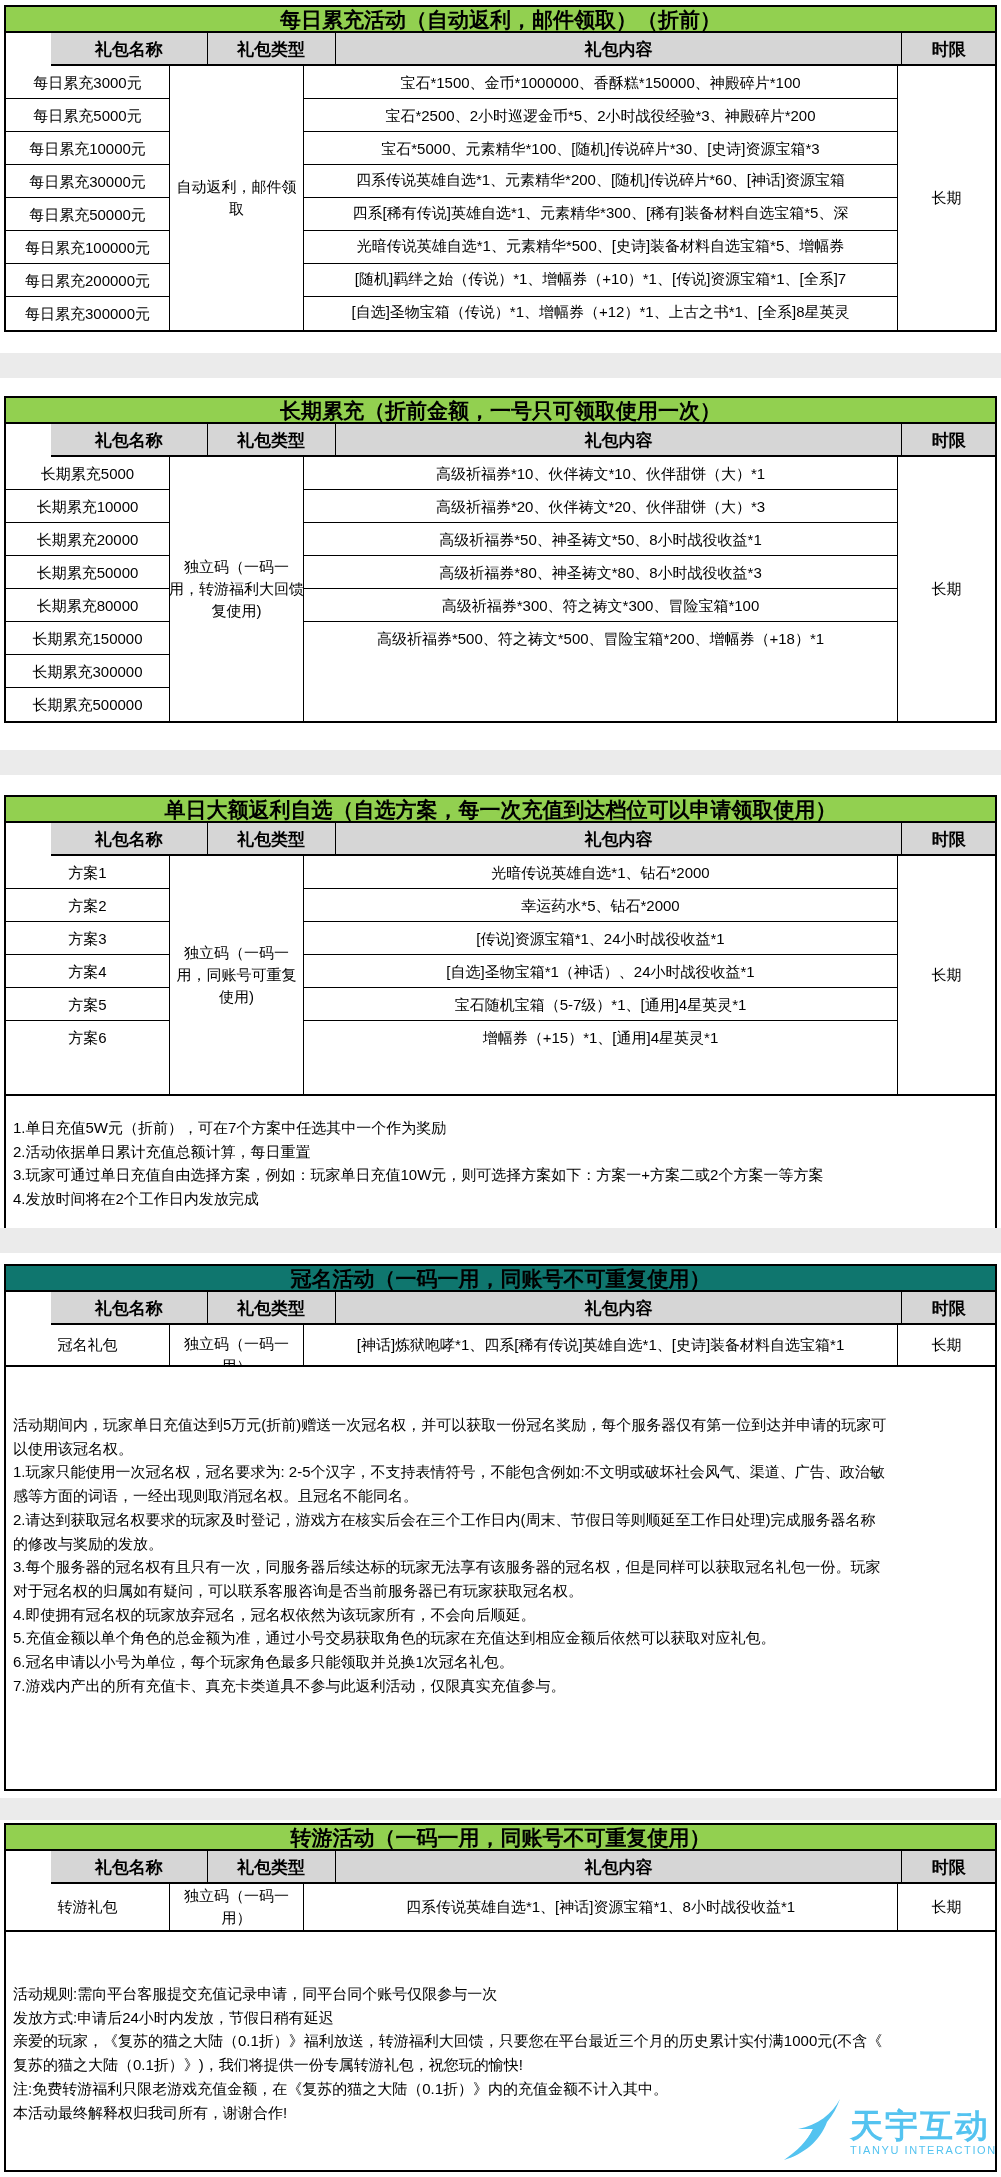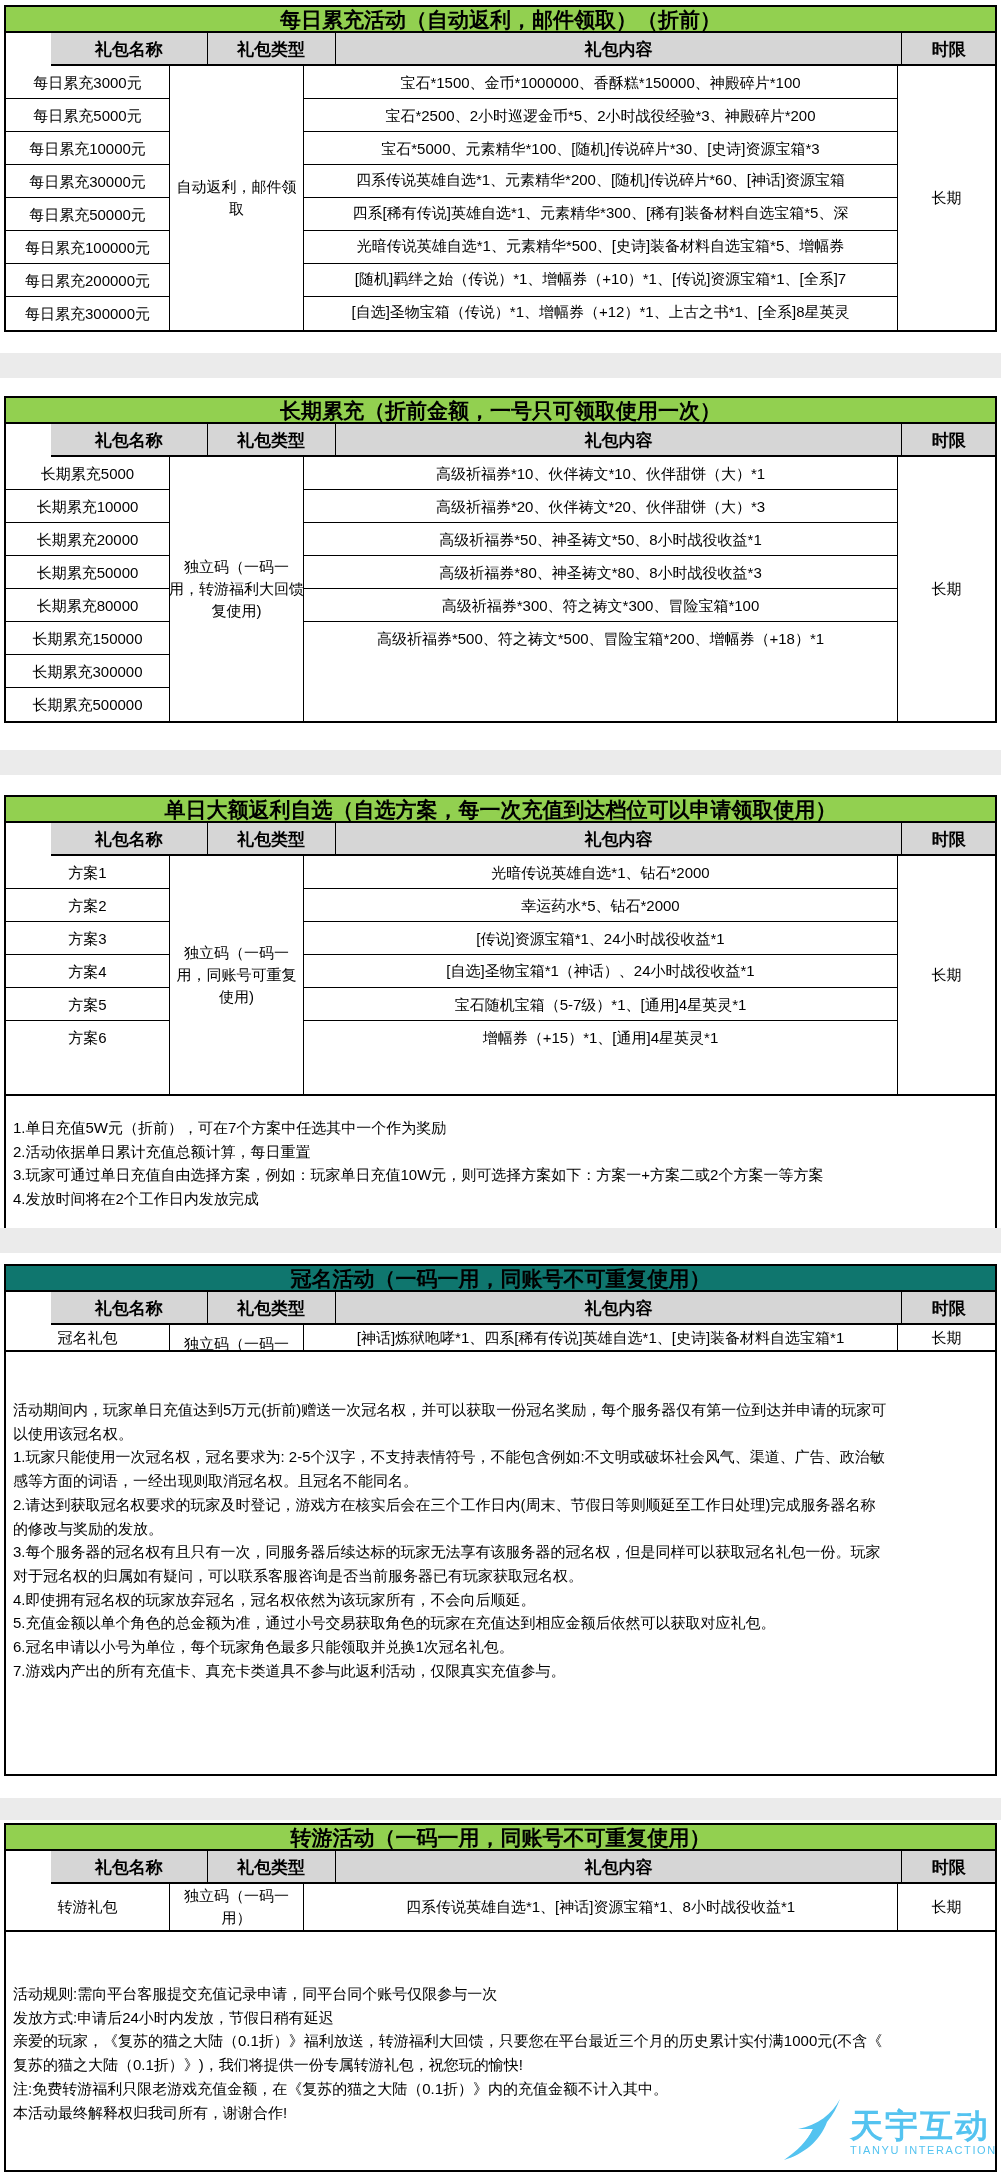--- a/index.html
+++ b/index.html
@@ -215,21 +215,21 @@
           <div class="colstack vline" style="width: 594px;">
             <div class="cell" style="height: 33px;">
               <div class="ln" style="line-height: 33px;">光暗传说英雄自选*1、钻石*2000</div>
             </div>
             <div class="cell" style="height: 33px;">
               <div class="ln" style="line-height: 33px;">幸运药水*5、钻石*2000</div>
             </div>
             <div class="cell" style="height: 33px;">
               <div class="ln" style="line-height: 33px;">[传说]资源宝箱*1、24小时战役收益*1</div>
             </div>
-            <div class="cell" style="height: 33px; justify-content: flex-end;">
+            <div class="cell" style="height: 33px;">
               <div class="ln" style="line-height: 33px;">[自选]圣物宝箱*1（神话）、24小时战役收益*1</div>
             </div>
             <div class="cell" style="height: 33px;">
               <div class="ln" style="line-height: 33px;">宝石随机宝箱（5-7级）*1、[通用]4星英灵*1</div>
             </div>
             <div class="cell" style="height: 33px;">
               <div class="ln" style="line-height: 33px;">增幅券（+15）*1、[通用]4星英灵*1</div>
             </div>
           </div>
           <div class="mcell" style="width: 97px;">
@@ -244,21 +244,21 @@
         </div>
       </div>
       <div class="tbl" style="top: 1264px;">
         <div class="ttl" style="background: #0f766e;">冠名活动（一码一用，同账号不可重复使用）</div>
         <div class="hdr">
           <div class="hcell vline" style="width: 164px;">礼包名称</div>
           <div class="hcell vline" style="width: 134px;">礼包类型</div>
           <div class="hcell vline" style="width: 594px;">礼包内容</div>
           <div class="hcell" style="width: 97px;">时限</div>
         </div>
-        <div class="body" style="height: 25px;">
+        <div class="body" style="height: 40px;">
           <div class="colstack vline" style="width: 164px;">
             <div class="cell" style="height: 40px;">
               <div class="ln" style="line-height: 40px;">冠名礼包</div>
             </div>
           </div>
           <div class="mcell vline" style="width: 134px; justify-content: flex-start; padding-top: 8px;">
             <div class="ln">独立码（一码一</div>
             <div class="ln">用）</div>
           </div>
           <div class="colstack vline" style="width: 594px;">

